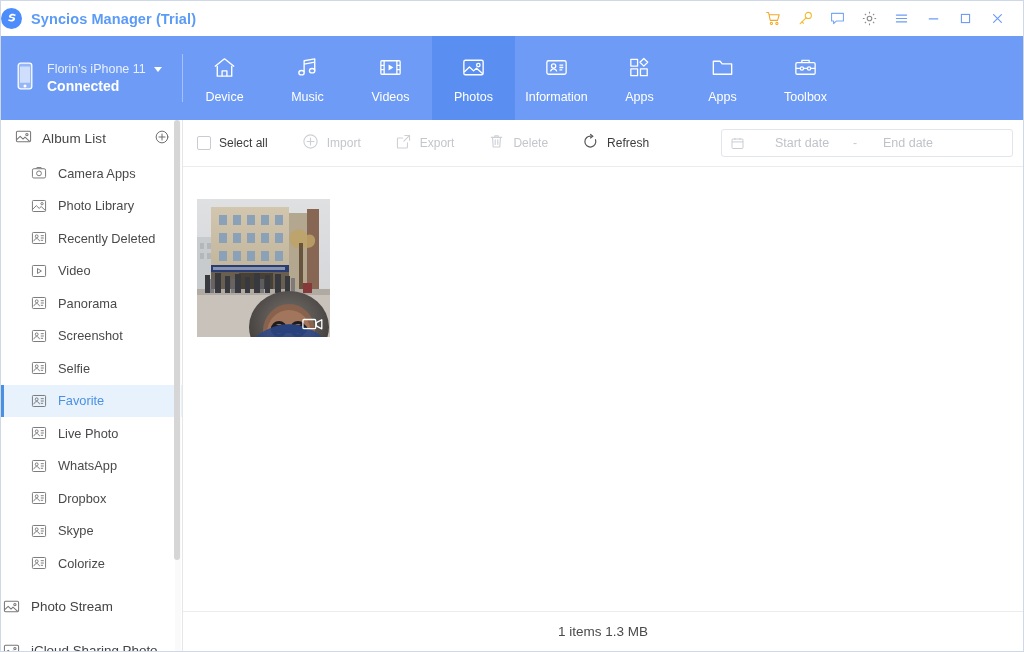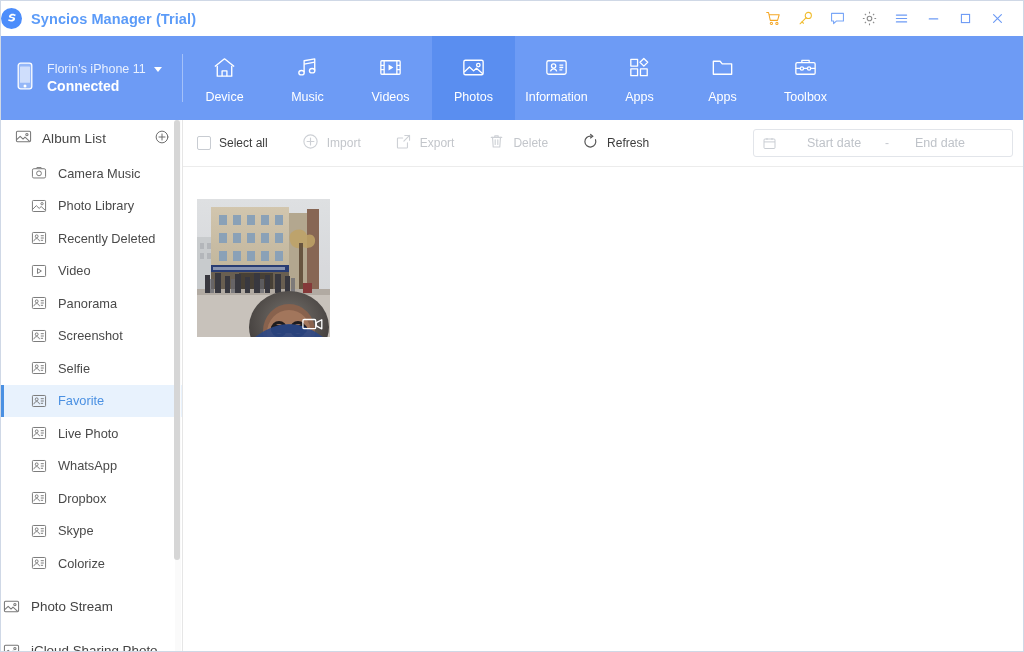--- a/index.html
+++ b/index.html
@@ -149,21 +149,21 @@
     margin-right: 34px; cursor: default;
   }
   .tool .t-label { font-size: 12px; color: #3c3c3c; white-space: nowrap; }
   .tool.dis .t-label { color: #c3c6cb; }
   .checkbox {
     width: 14px; height: 14px; border: 1px solid #c8ccd2; border-radius: 2px;
     background: #fff;
   }
   .daterange {
     margin-left: auto;
-    width: 260px; height: 28px;
+    width: 292px; height: 28px;
     border: 1px solid #e2e5ea; border-radius: 3px;
     display: flex; align-items: center; background: #fff;
     padding: 0 8px;
   }
   .daterange .dr-ico { flex: 0 0 16px; display: flex; margin-right: 12px; }
   .dr-input {
     font-size: 12.5px; color: #bfc3c9; background: transparent;
     border: 0; outline: none; text-align: center; width: 88px;
     font-family: "Liberation Sans", sans-serif;
   }
@@ -394,21 +394,21 @@
         </div>
 
         <div class="sb-item">
           <span class="ico">
             <svg width="16" height="16" viewBox="0 0 18 18" fill="none" stroke="#7a7a7a" stroke-width="1.1" stroke-linejoin="round">
               <rect x="1.6" y="4.2" width="14.8" height="10.4" rx="1.6"></rect>
               <circle cx="9" cy="9.4" r="2.7"></circle>
               <path d="M5.6 4.2l1-1.3h4.8l1 1.3"></path>
             </svg>
           </span>
-          <span class="label">Camera Music</span>
+          <span class="label">Camera Apps</span>
         </div>
 
         <div class="sb-item">
           <span class="ico">
             <svg width="16" height="16" viewBox="0 0 18 18" fill="none" stroke="#7a7a7a" stroke-width="1.1" stroke-linejoin="round">
               <rect x="1.6" y="2.8" width="14.8" height="12.4" rx="1"></rect>
               <circle cx="12.4" cy="6.4" r="1.3"></circle>
               <path d="M2 12.6l4-4 3.2 3.1 2.2-2.1 4.6 4.2"></path>
             </svg>
           </span>
@@ -728,16 +728,19 @@
               <svg width="22" height="14" viewBox="0 0 24 15" fill="none" stroke="#ffffff" stroke-width="1.4" stroke-linejoin="round">
                 <rect x="1" y="2.6" width="14" height="10" rx="1.4"></rect>
                 <path d="M15.6 6l6-3.2v10L15.6 9.6z"></path>
               </svg>
             </span>
           </div>
 
         </div>
       </div>
 
+      <div class="statusbar">
+        <span class="st-text">1 items 1.3 MB</span>
+      </div>
 
     </div>
   </div>
 </div>
 
 </body></html>

